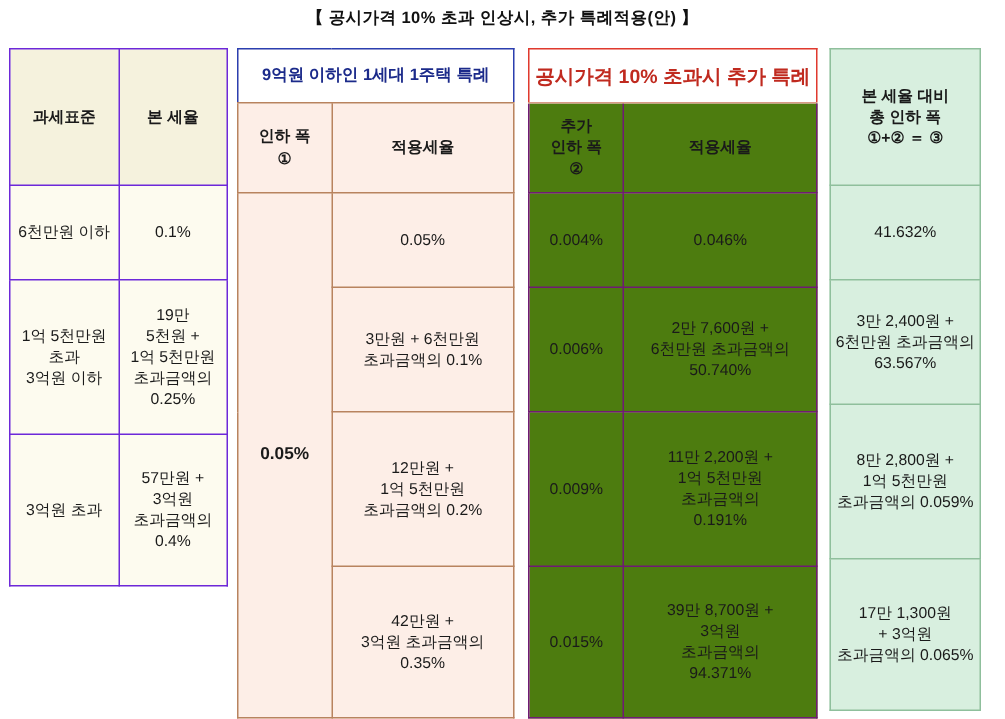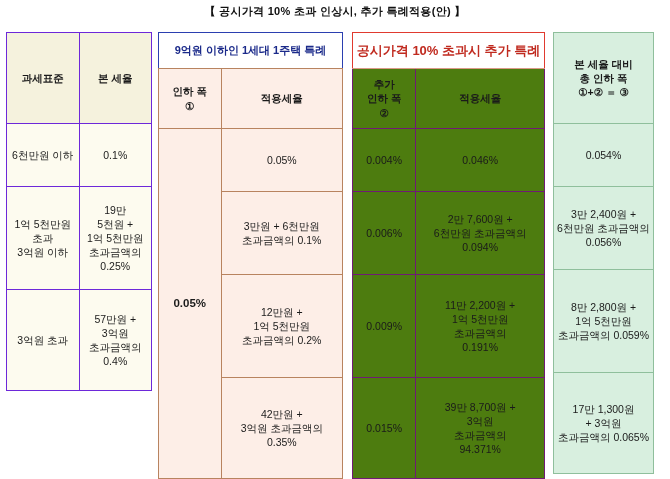--- a/index.html
+++ b/index.html
@@ -205,21 +205,21 @@
     <td class="hdr">적용세율</td>
   </tr>
   <tr>
     <td style="height:58px">0.004%</td>
     <td>0.046%</td>
   </tr>
   <tr>
     <td style="height:78px">0.006%</td>
     <td style="white-space:pre-line">2만 7,600원 +
 6천만원 초과금액의
-0.094%</td>
+50.740%</td>
   </tr>
   <tr>
     <td style="height:98px">0.009%</td>
     <td style="white-space:pre-line">11만 2,200원 +
 1억 5천만원
 초과금액의
 0.191%</td>
   </tr>
   <tr>
     <td style="height:96px">0.015%</td>
@@ -235,26 +235,26 @@
   <colgroup>
       <col style="width:100%">
     </colgroup>
   <tbody>
       <tr>
     <td class="hdr" style="height:86px; white-space:pre-line; background:#d8efdf">본 세율 대비
 총 인하 폭
 ①+② ＝ ③</td>
   </tr>
   <tr>
-    <td style="height:58px">0.054%</td>
+    <td style="height:58px">41.632%</td>
   </tr>
   <tr>
     <td class="small" style="height:78px; white-space:pre-line">3만 2,400원 +
 6천만원 초과금액의
-0.056%</td>
+63.567%</td>
   </tr>
   <tr>
     <td class="small" style="height:98px; white-space:pre-line">8만 2,800원 +
 1억 5천만원
 초과금액의 0.059%</td>
   </tr>
   <tr>
     <td class="small" style="height:96px; white-space:pre-line">17만 1,300원
 + 3억원
 초과금액의 0.065%</td>

